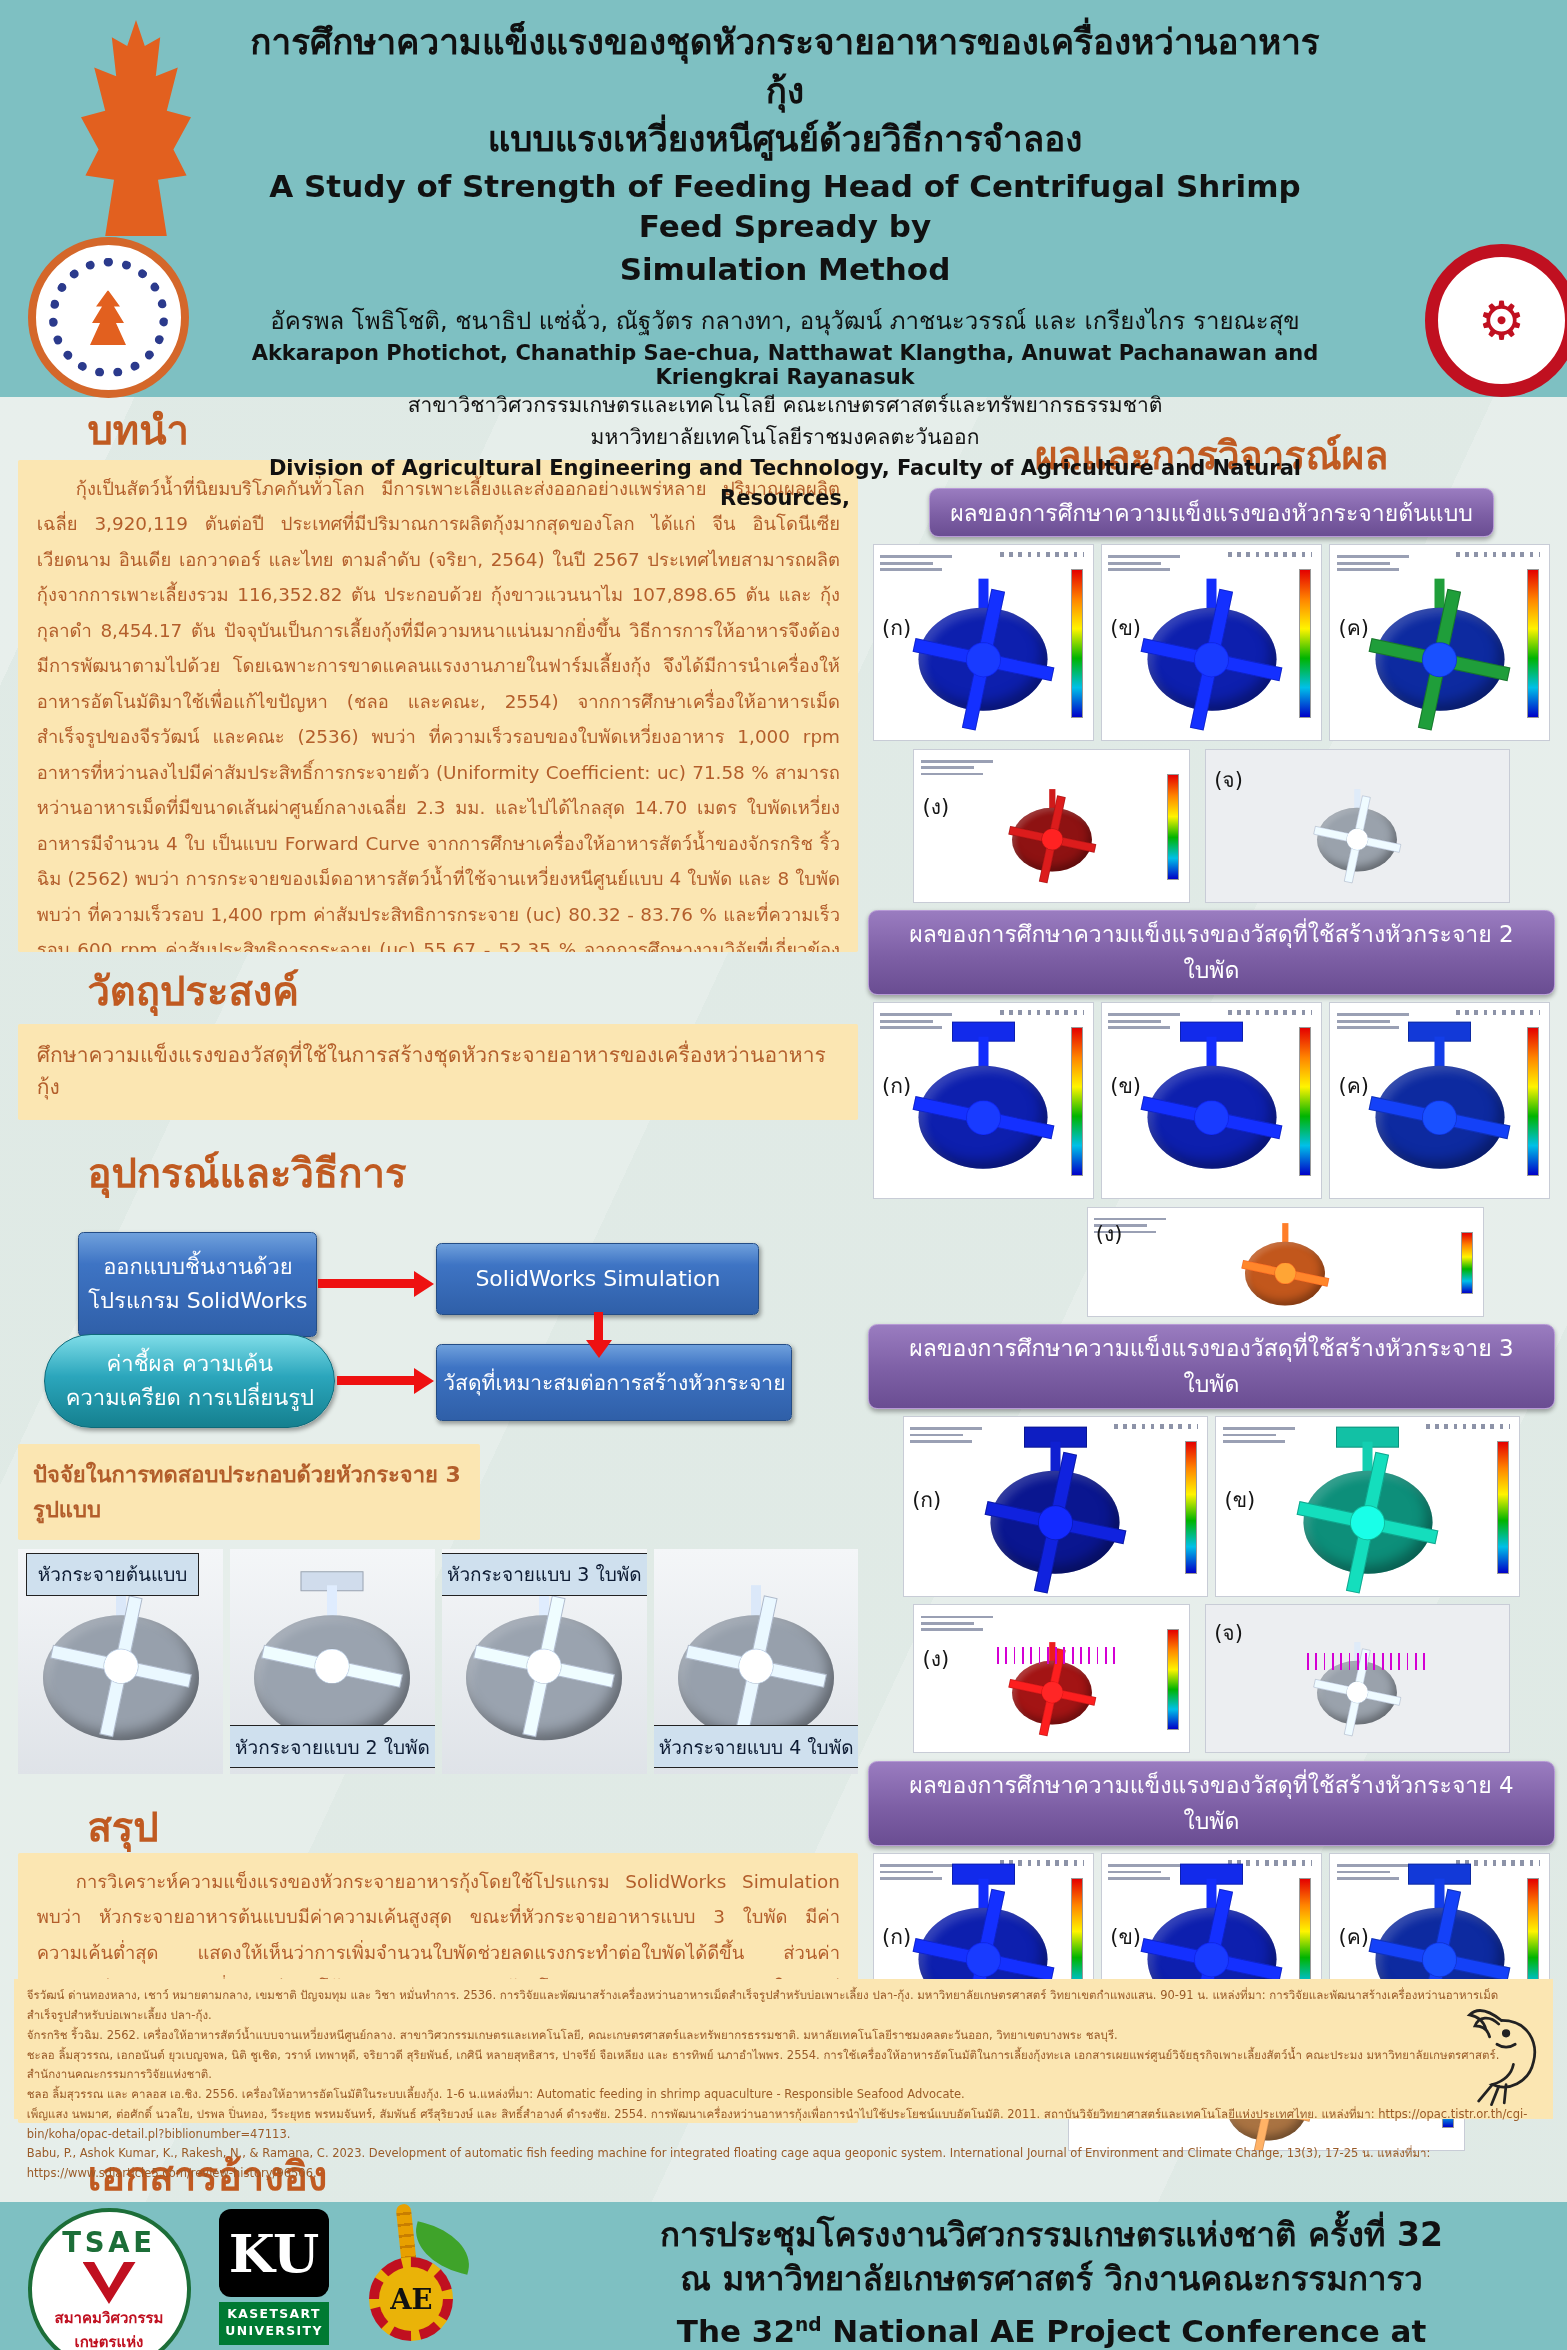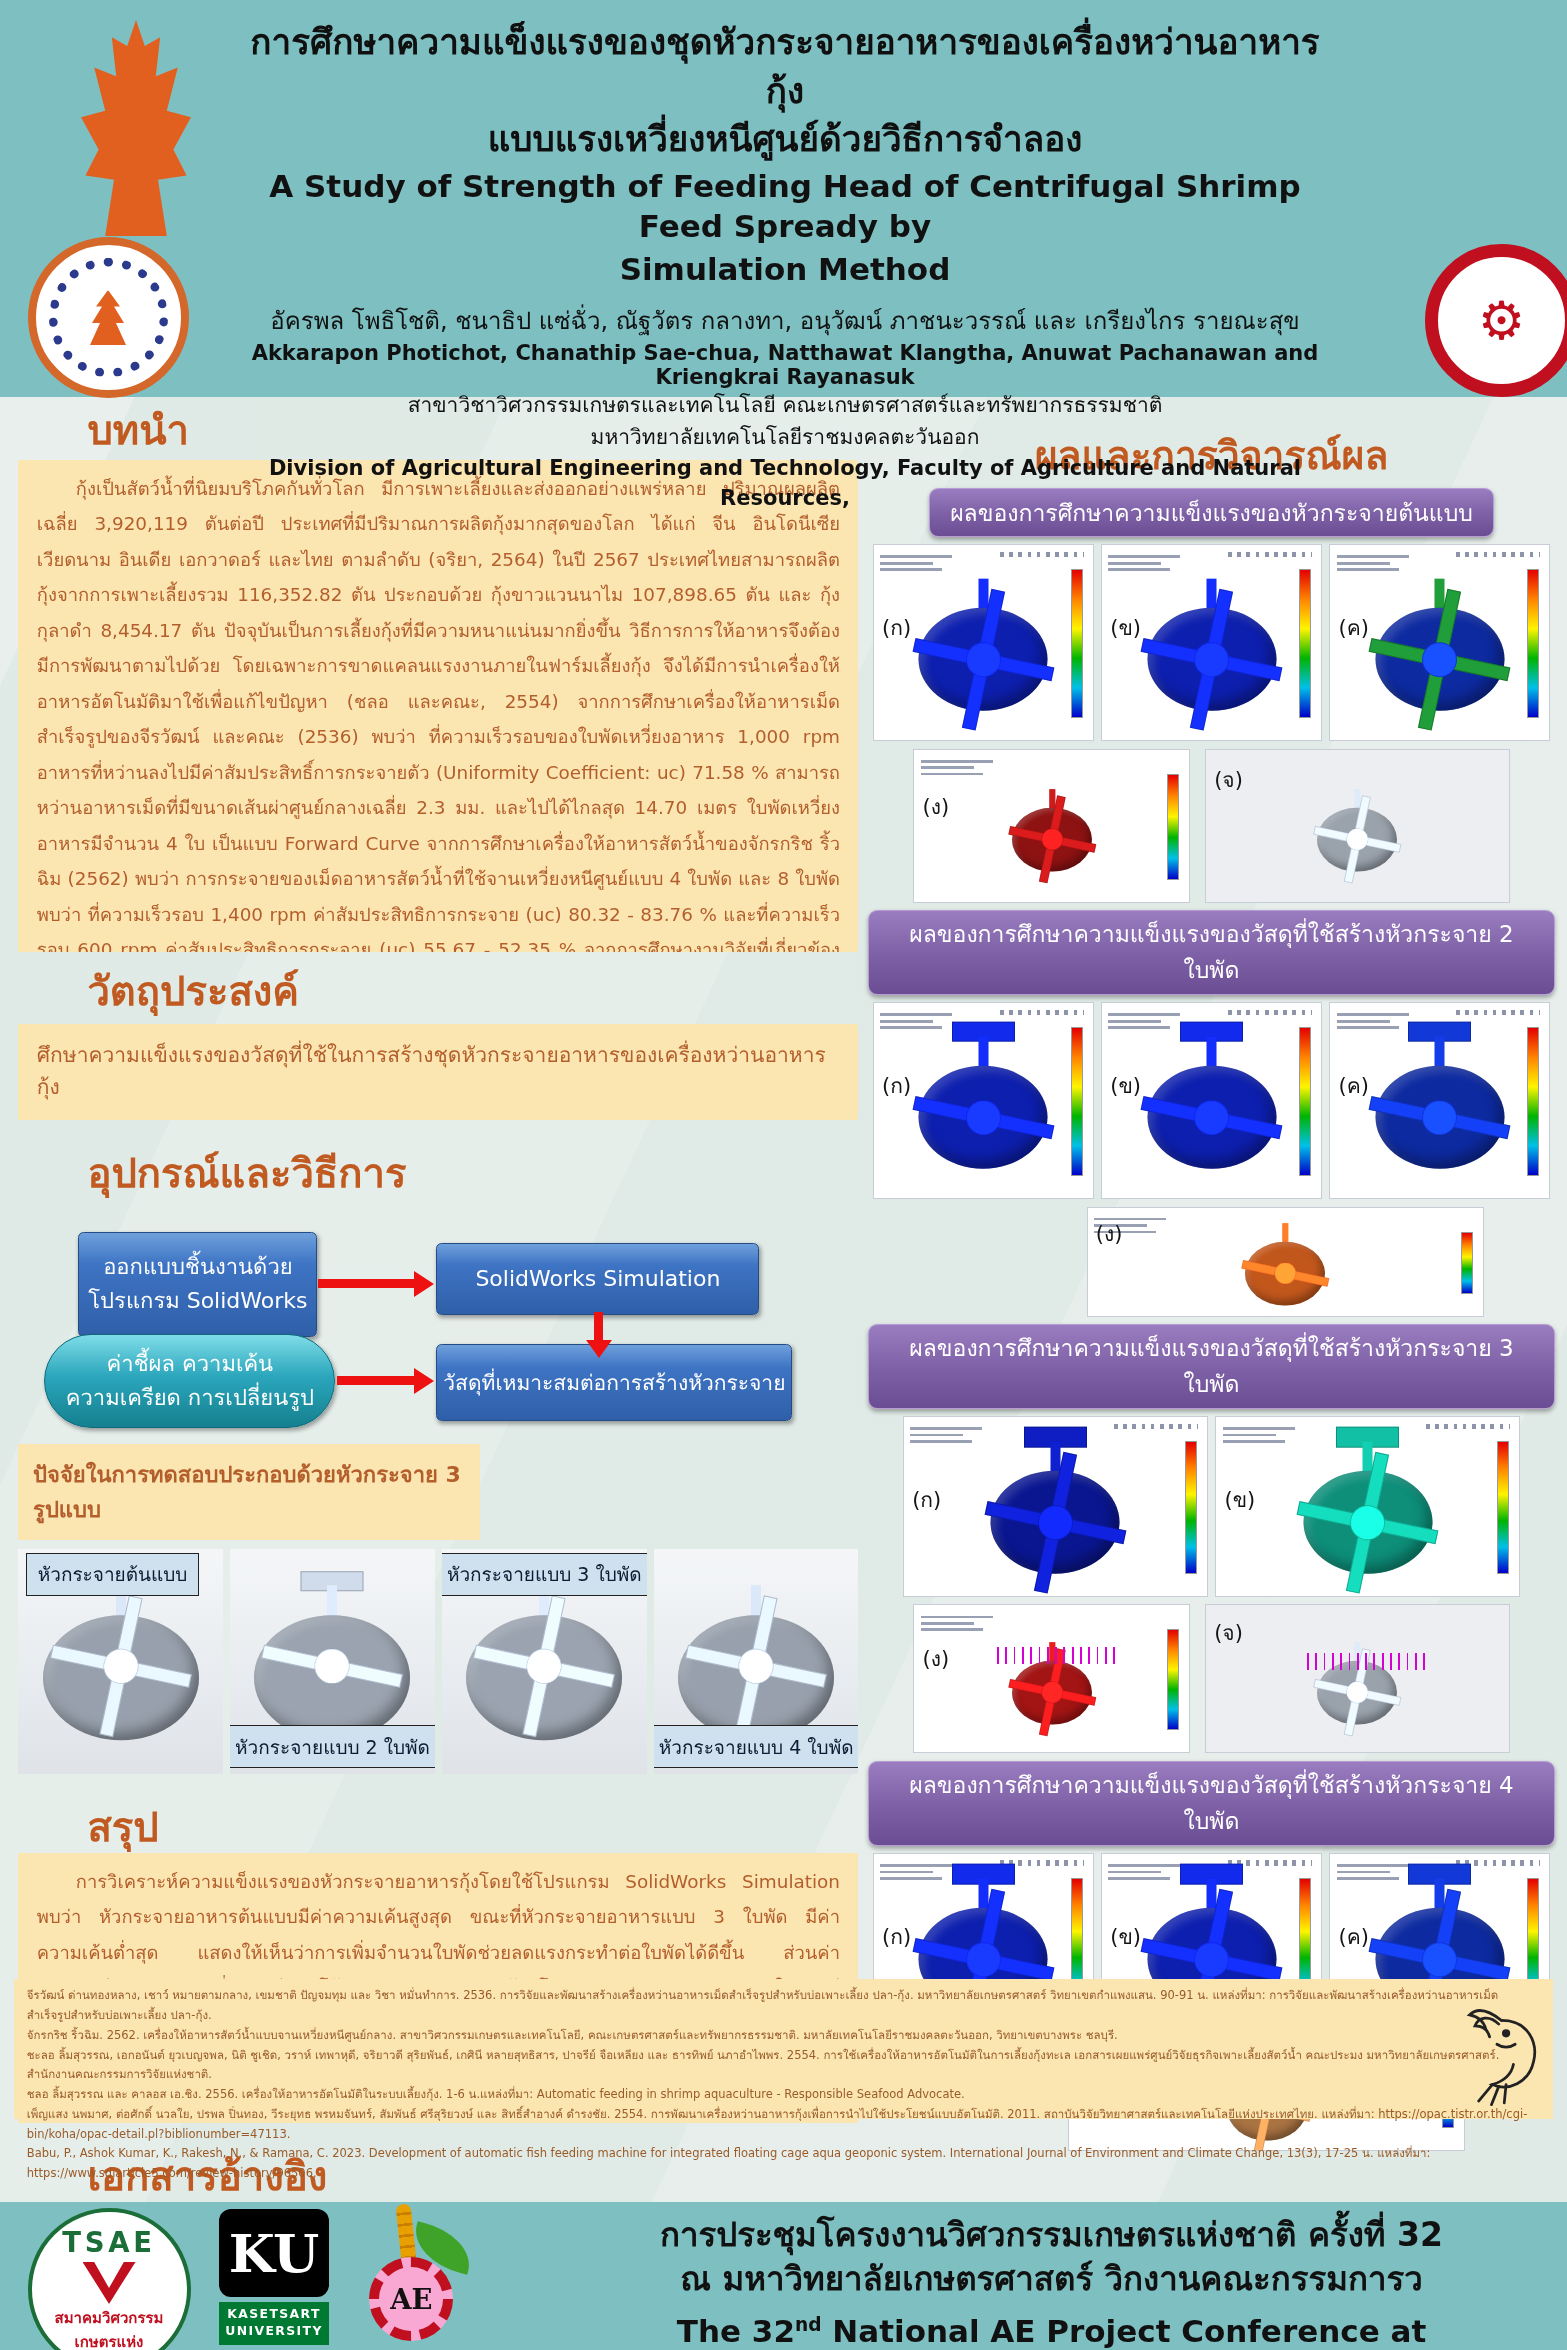--- a/index.html
+++ b/index.html
@@ -121,21 +121,21 @@
   .ku-box{width:110px;height:88px;background:#000;border-radius:12px;color:#fff;display:flex;align-items:center;
     justify-content:center;font-family:"DejaVu Serif","Liberation Serif",serif;font-size:53px;font-weight:bold}
   .ku-bar{margin-top:4.6px;background:#007A33;color:#fff;font-size:12.4px;font-weight:bold;
     letter-spacing:1.4px;padding:4.6px 0;line-height:1.35}
   .ae{position:absolute;left:351px;top:1.8px;width:138px;height:143px}
   .ae .wheat{position:absolute;left:48px;top:0;width:14.7px;height:68px;
     background:repeating-linear-gradient(180deg,#E8A000 0 8.3px,#c87e00 8.3px 11px);border-radius:7.3px;transform:rotate(-6deg)}
   .ae .leaf{position:absolute;left:61px;top:24px;width:61px;height:40px;background:#3FA32A;
     border-radius:0 90% 0 90%;transform:rotate(14deg)}
   .ae .gearring{position:absolute;left:18.4px;top:53px;width:84px;height:84px;border-radius:50%;
-    border:10px dashed #C01020;background:#f9a8d4;box-sizing:border-box;display:flex;align-items:center;justify-content:center}
+    border:10px dashed #C01020;background:#eab308;box-sizing:border-box;display:flex;align-items:center;justify-content:center}
   .ae .aetxt{font-size:27.5px;font-weight:bold;color:#111;font-family:"DejaVu Serif","Liberation Serif",serif}
   .conf{position:absolute;left:551px;top:11px;width:1001px;text-align:center}
   .conf-th{font-size:33px;font-weight:bold;line-height:1.32}
   .conf-en{font-size:31px;font-weight:bold;margin-top:11px;line-height:1.3}
   sup{font-size:.6em}
 </style>
 </head>
 <body>
 
 <div class="poster">

